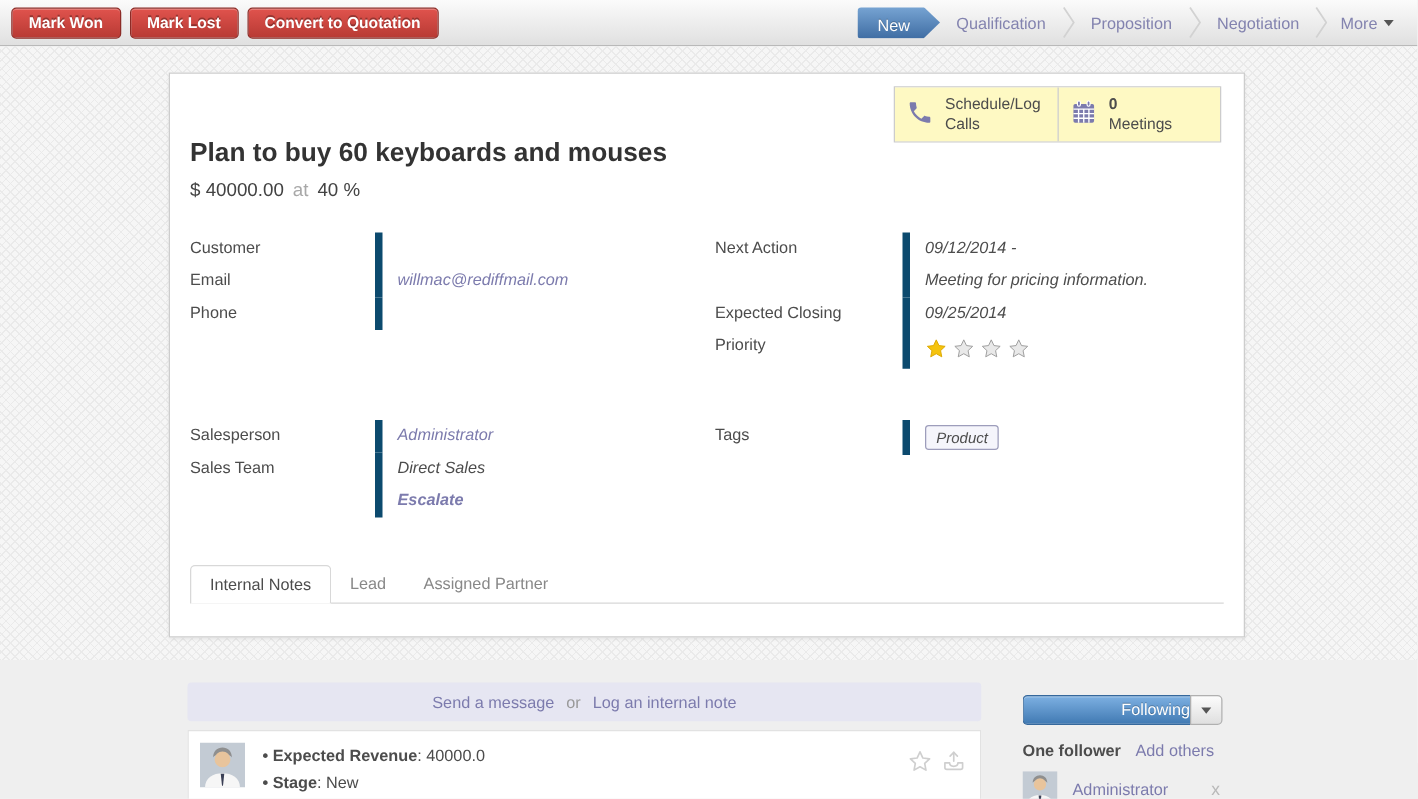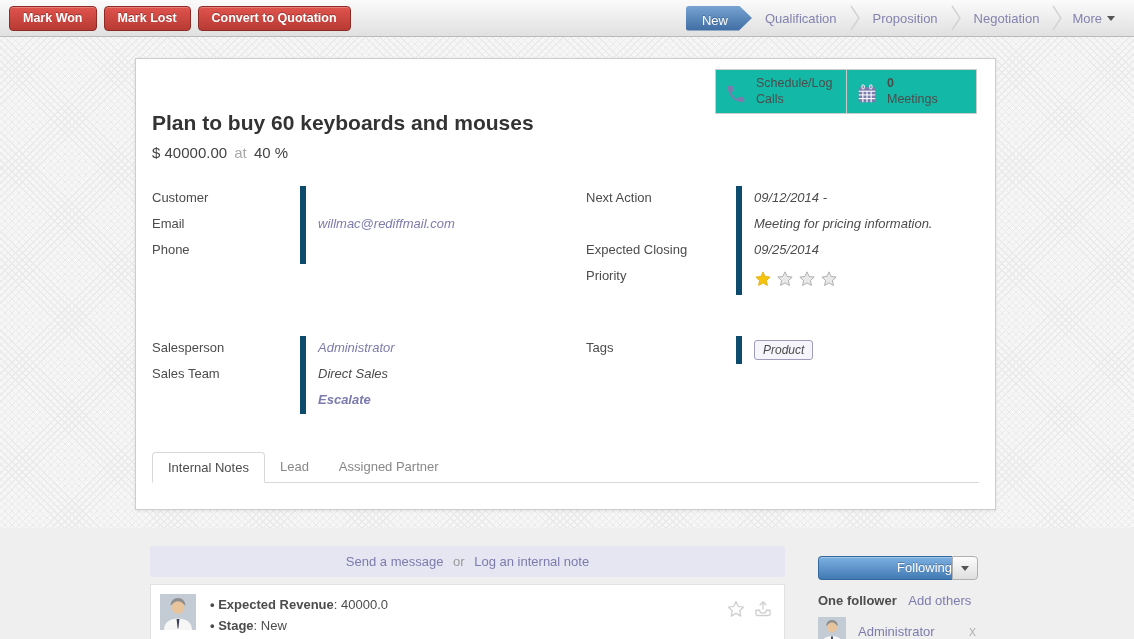--- a/index.html
+++ b/index.html
@@ -32,35 +32,35 @@
   .form-area { height:491px; padding-top:21px; background-color:#f6f6f6;
     background-image:
       repeating-linear-gradient(45deg,  #eaeaea 0, #eaeaea 1px, transparent 1px, transparent 5px),
       repeating-linear-gradient(-45deg, #eaeaea 0, #eaeaea 1px, transparent 1px, transparent 5px); }
   .sheet { width:861px; height:452px; margin-left:135px; background:#fff;
     border:1px solid #cdcdcd; box-shadow:0 1px 3px rgba(0,0,0,.08);
     padding:10px 16px; position:relative; }
 
   .action-group { position:absolute; top:10px; right:18px; display:flex;
     border:1px solid #ccc; background:#fff; }
-  .action-btn { display:flex; align-items:flex-end; gap:9px; width:130px;
-    padding:5px 9px; font-size:12.5px; color:#4c4c4c; background:#14b8a6; cursor:pointer; }
+  .action-btn { display:flex; align-items:center; gap:9px; width:130px;
+    padding:5px 9px; font-size:12.5px; color:#4c4c4c; background:#fef9c3; cursor:pointer; }
   .action-btn + .action-btn { border-left:1px solid #ccc; }
   .action-text { line-height:1.3; }
   .bold { font-weight:bold; }
 
   .title { margin-top:42px; font-size:21px; font-weight:bold; color:#333; }
   .subtitle { margin-top:9px; font-size:15px; font-weight:normal; color:#434343; }
   .subtitle .at { color:#a8a8a8; padding:0 3px; }
 
   .fields-section { display:flex; }
   .sec1 { margin-top:25px; }
   .sec2 { margin-top:41px; }
   .fgroup { display:grid; grid-template-columns:148px 272px; align-content:start; }
-  .fgroup.right { margin-left:14px; grid-template-columns:150px 250px; }
+  .fgroup.right { grid-template-columns:150px 250px; }
   .flabel { font-weight:normal; font-size:13px; color:#4c4c4c; padding:4px 0; min-height:26px; }
   .fvalue { border-left:6px solid #0c4a6e; padding:4px 0 4px 12px; font-size:13px;
     color:#4c4c4c; min-height:26px;font-style:italic; }
   .link { color:#7c7bad; text-decoration:none; cursor:pointer; }
   .link-bold { color:#7c7bad; font-weight:bold; cursor:pointer; }
   .stars { display:flex; gap:4px; padding-top:2px; }
   .tag-chip { display:inline-block; background:#f5f5fb; border:1px solid #9d9dbb;
     border-radius:3px; padding:2px 8px; font-size:12px; color:#4c4c4c; cursor:pointer; }
 
   .tabs { display:flex; border-bottom:1px solid #d8d8d8; margin-top:38px; }

